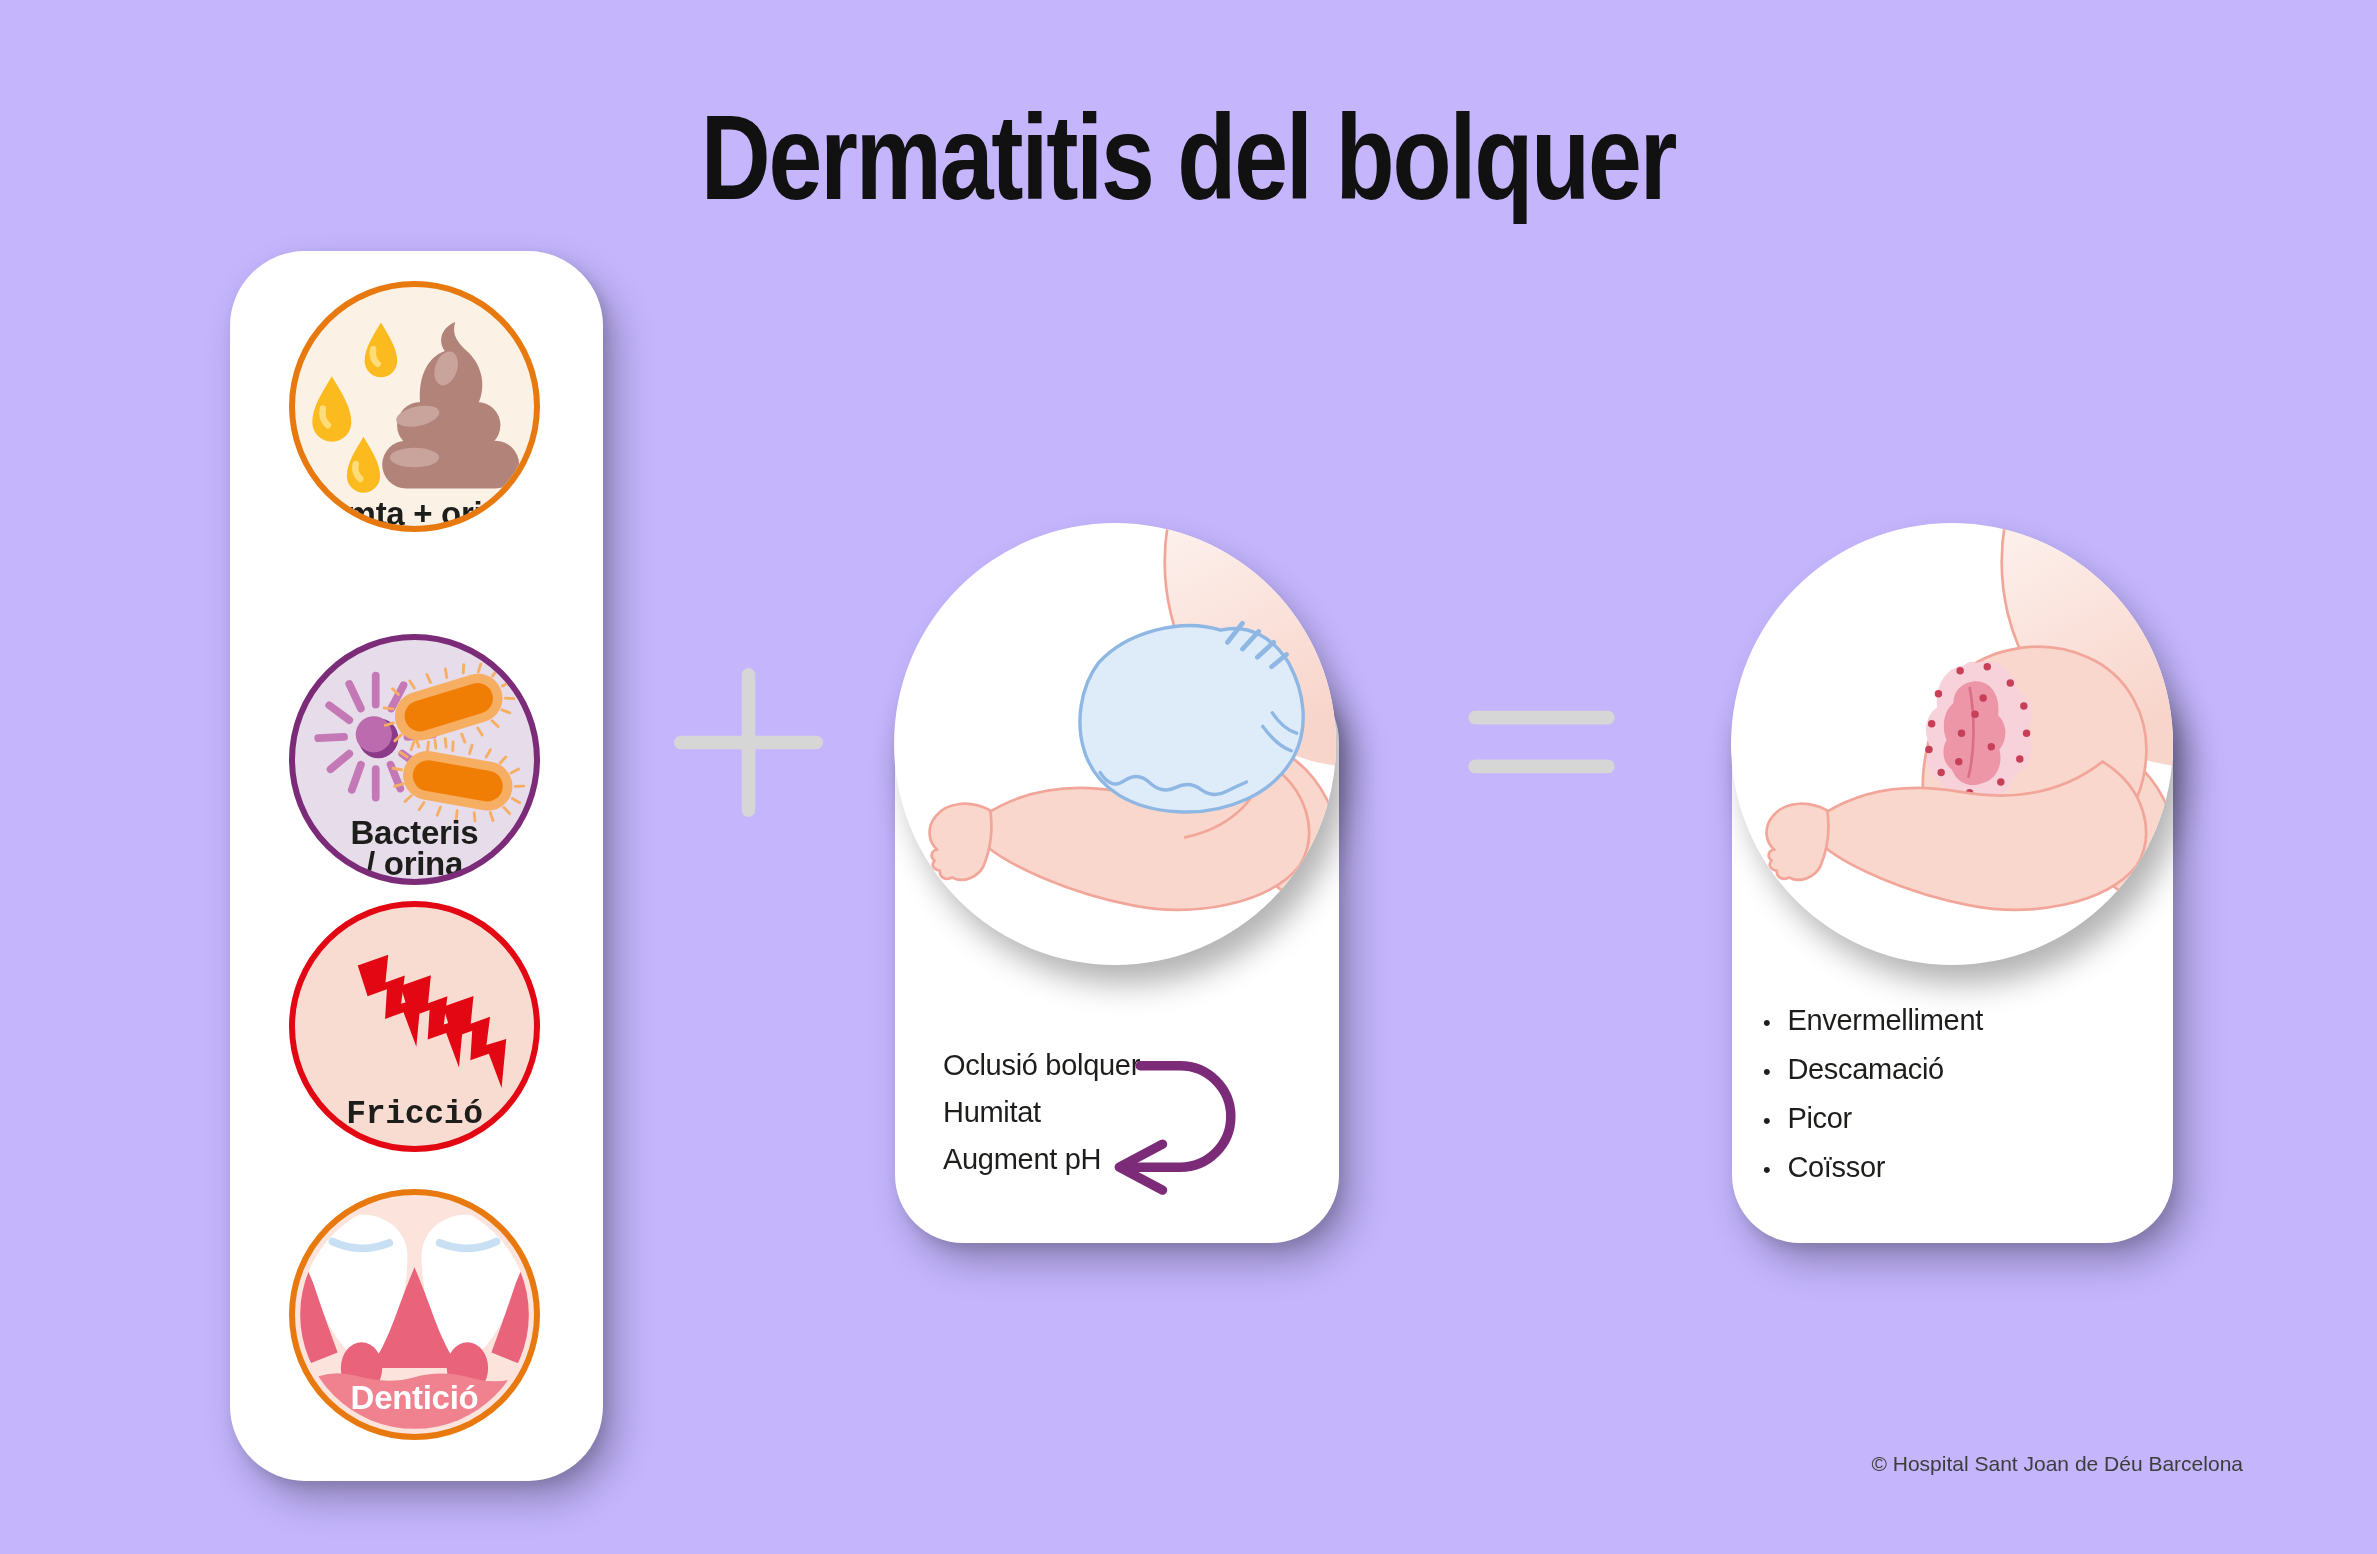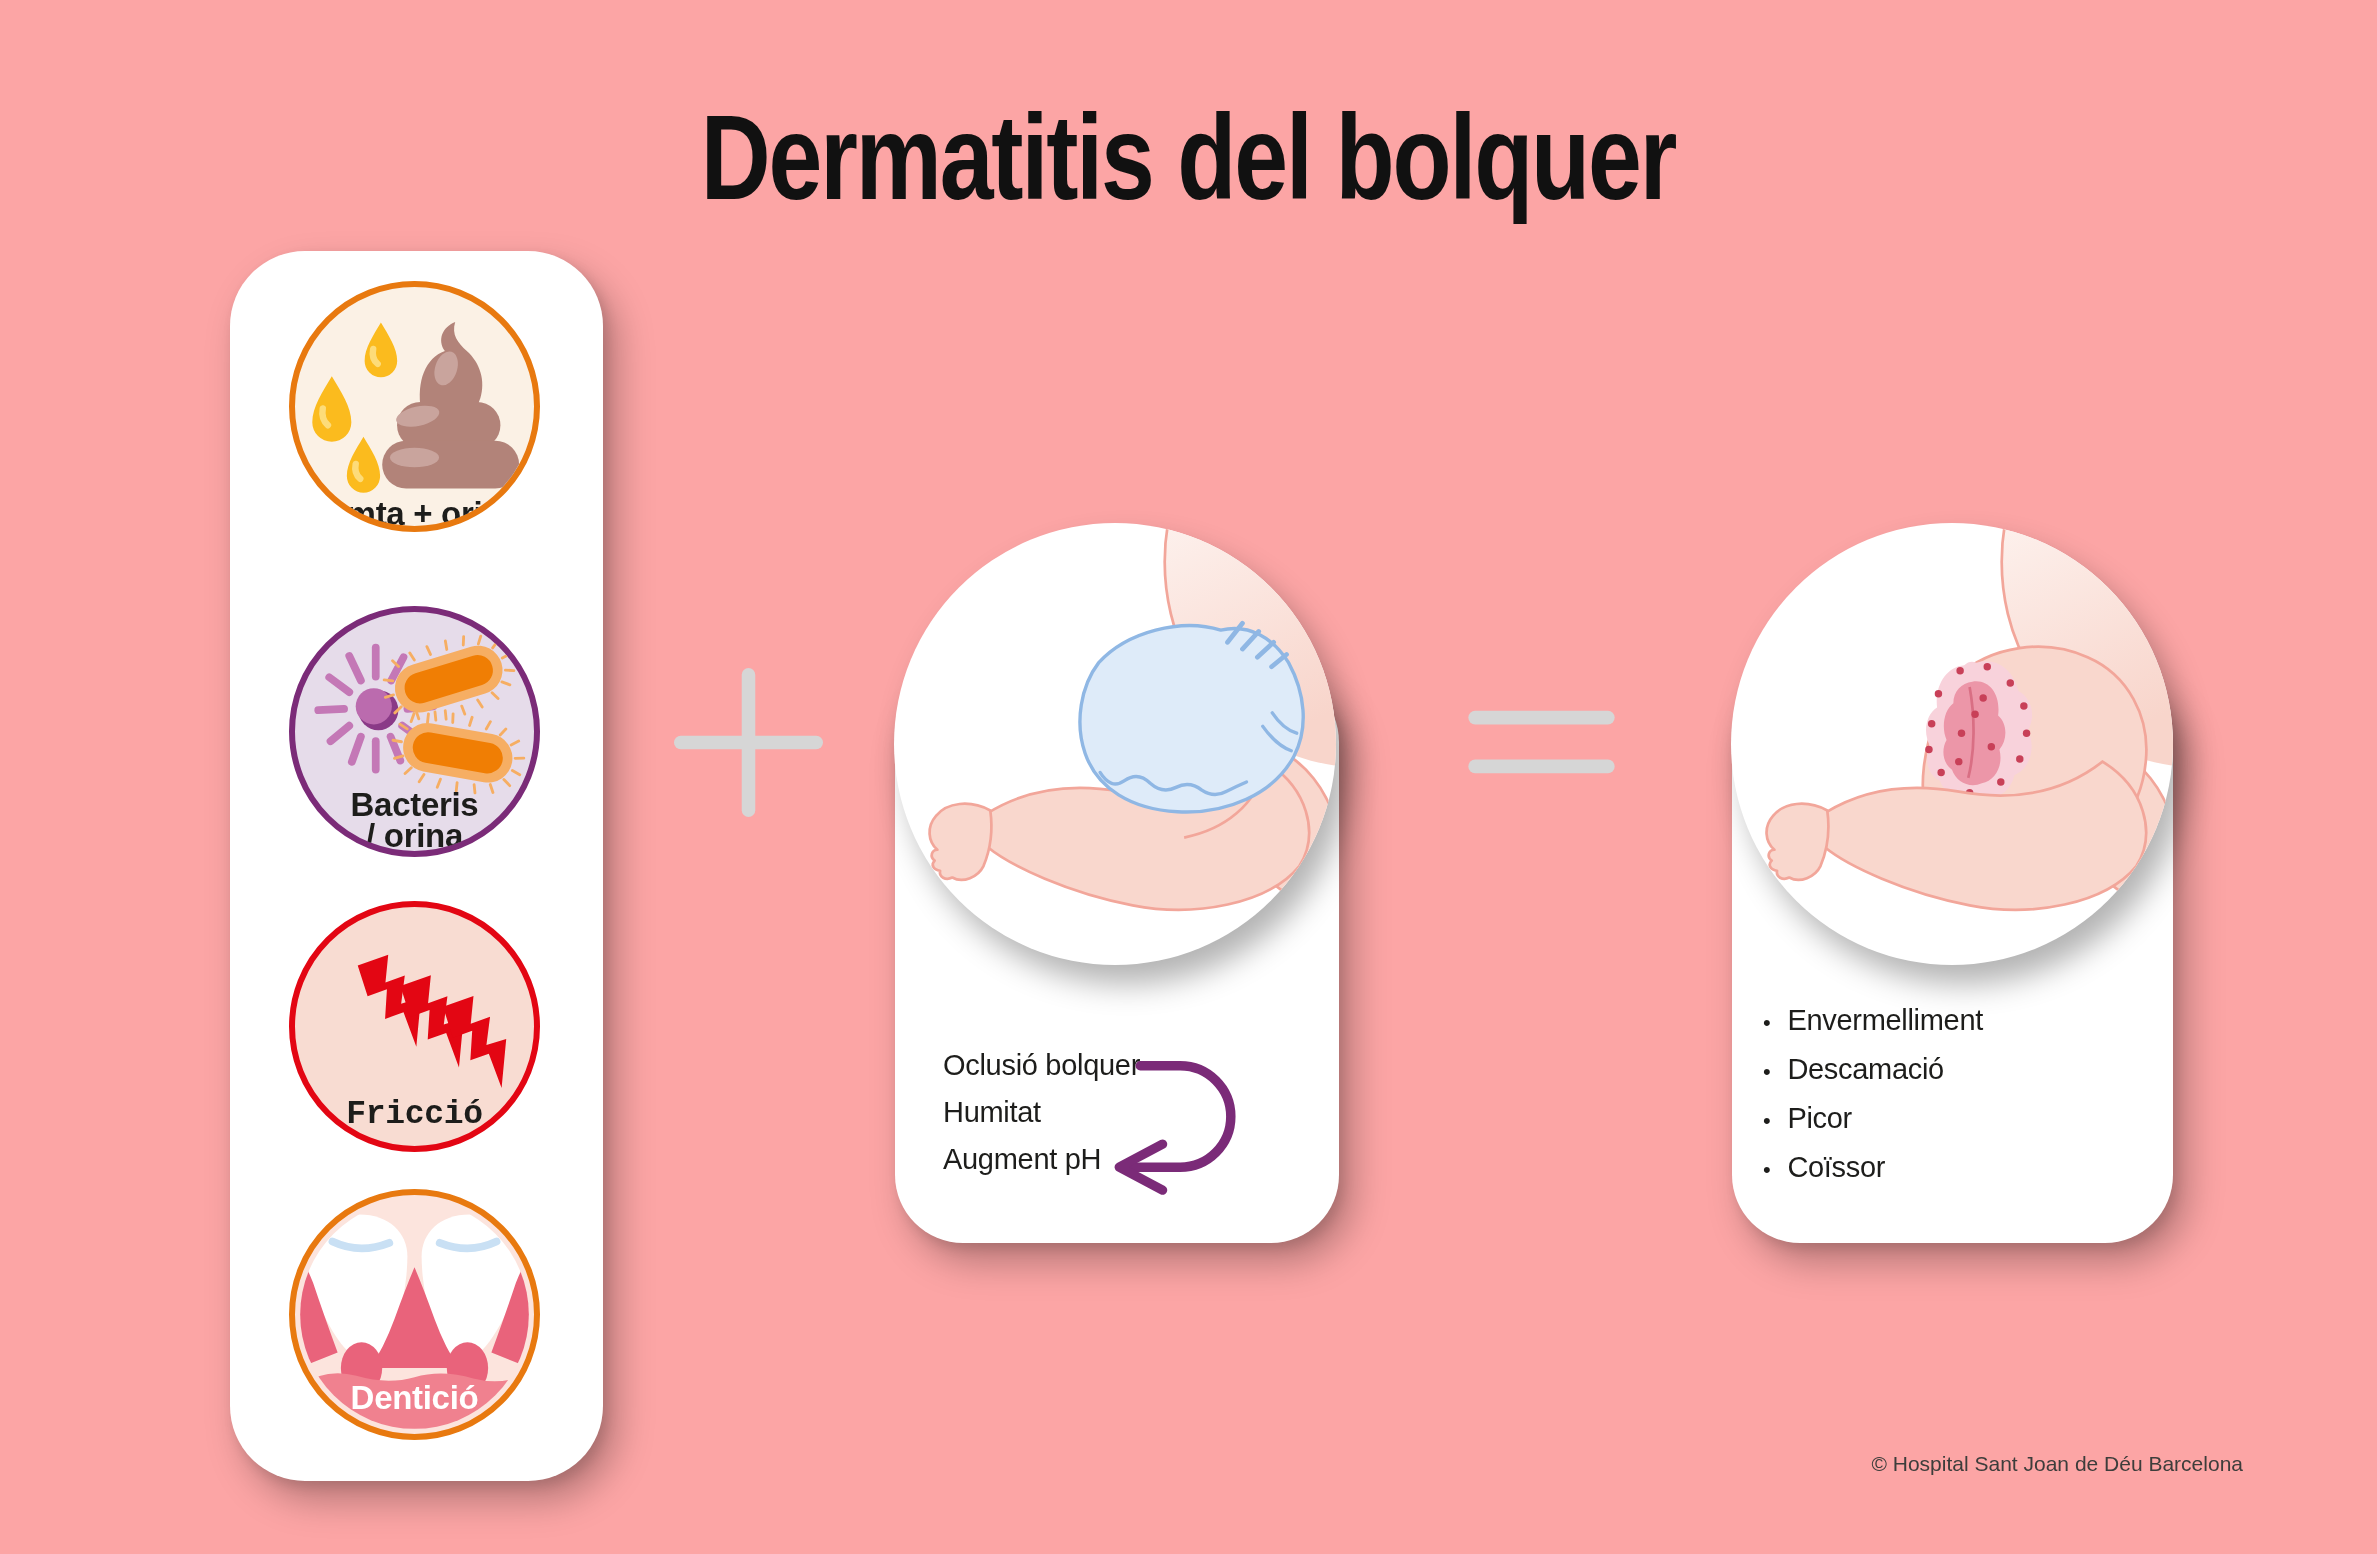--- a/index.html
+++ b/index.html
@@ -1,36 +1,36 @@
 <!DOCTYPE html>
 <html style="font-size:11px"><head>
 <meta charset="utf-8">
 <style>
   html,body{margin:0;padding:0;background:#fff;}
-  .canvas{position:relative;width:2377px;height:1555px;background:#fca5a5;
+  .canvas{position:relative;width:2377px;height:1555px;background:#c4b5fd;
           font-family:"Liberation Sans", sans-serif;overflow:hidden;color:#1d1d1b;}
 
   
   .title{position:absolute;left:0;top:87px;width:100%;text-align:center;
          font-size:121px;font-weight:700;color:#111;letter-spacing:-2.7px;white-space:nowrap;}
   .title-inner{display:inline-block;transform:scaleX(0.80);transform-origin:center;}
 
   
   .card{position:absolute;background:#fff;border-radius:68px;
         box-shadow:13.6px 19px 37px rgba(0,0,0,0.28), 4.1px 5.4px 12.2px rgba(0,0,0,0.10);}
   #causes-card{left:230px;top:251px;width:373px;height:1230px;border-radius:75px;}
   #process-card{left:895px;top:674px;width:444px;height:569px;}
   #symptoms-card{left:1732px;top:674px;width:441px;height:569px;}
 
   
   .cause-circle{position:absolute;left:289px;width:251px;height:251px;border-radius:50%;
                 box-sizing:border-box;overflow:hidden;}
   .cause-circle svg{position:absolute;left:0;top:0;width:100%;height:100%;}
   #circle-femta{top:281px;border:6.8px solid #E8790F;background:#FBF1E5;}
-  #circle-bacteris{top:606px;border:6.8px solid #7B2B78;background:#E6DCEA;}
+  #circle-bacteris{top:634px;border:6.8px solid #7B2B78;background:#E6DCEA;}
   #circle-friccio{top:901px;border:6.8px solid #E30613;background:#F8DCD2;font-family:Liberation Mono, monospace;}
   #circle-denticio{top:1189px;border:6.8px solid #E8790F;background:#FCE4DD;}
   .cause-label{position:absolute;left:0;width:100%;text-align:center;
                font-size:33px;font-weight:700;letter-spacing:-0.3px;color:#1d1d1b;line-height:30.5px;}
   #label-femta{top:212px;}
   #label-bacteris{top:178px;}
   #label-friccio{top:193px;}
   #label-denticio{top:188px;color:#ffffff;}
 
   

